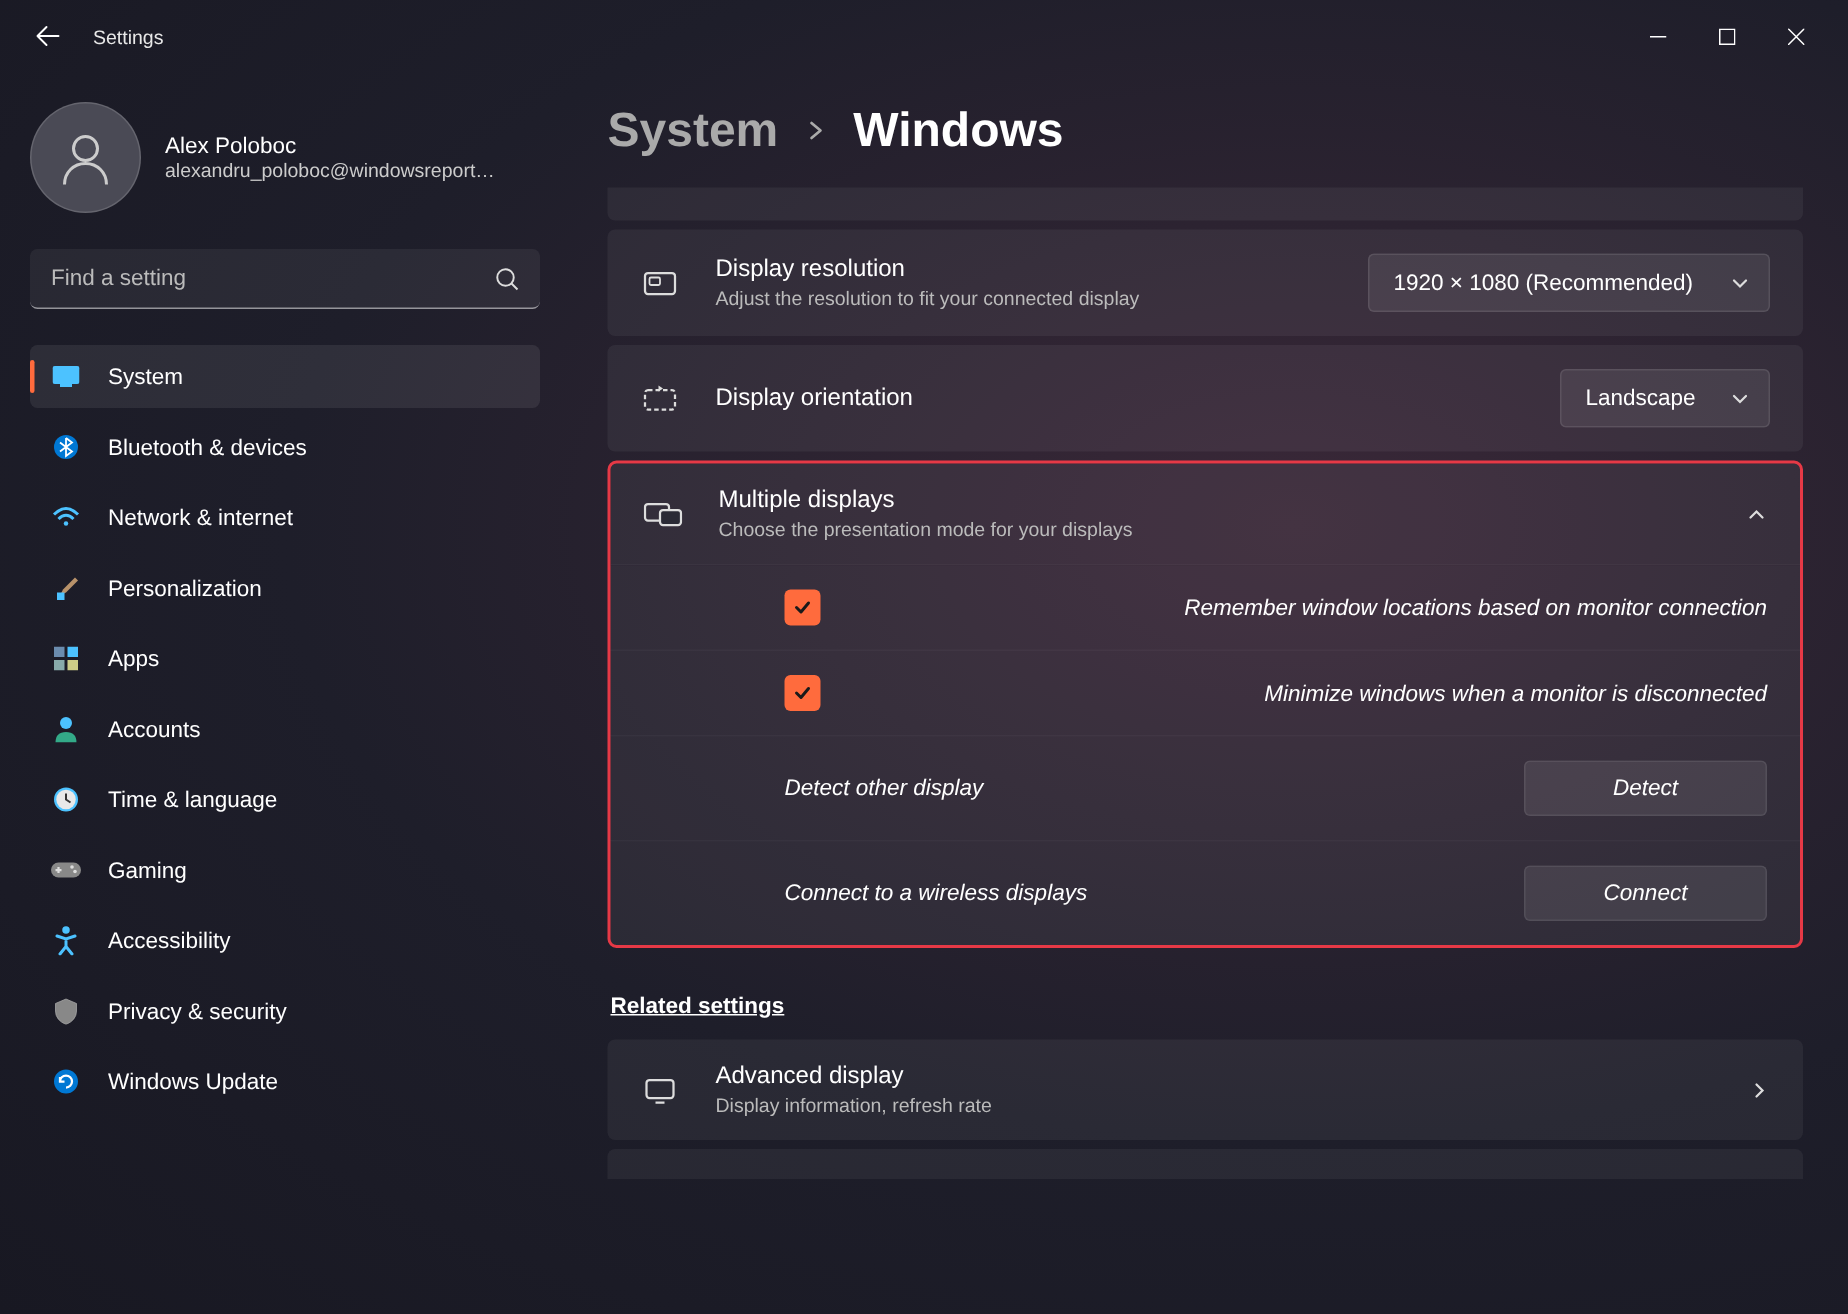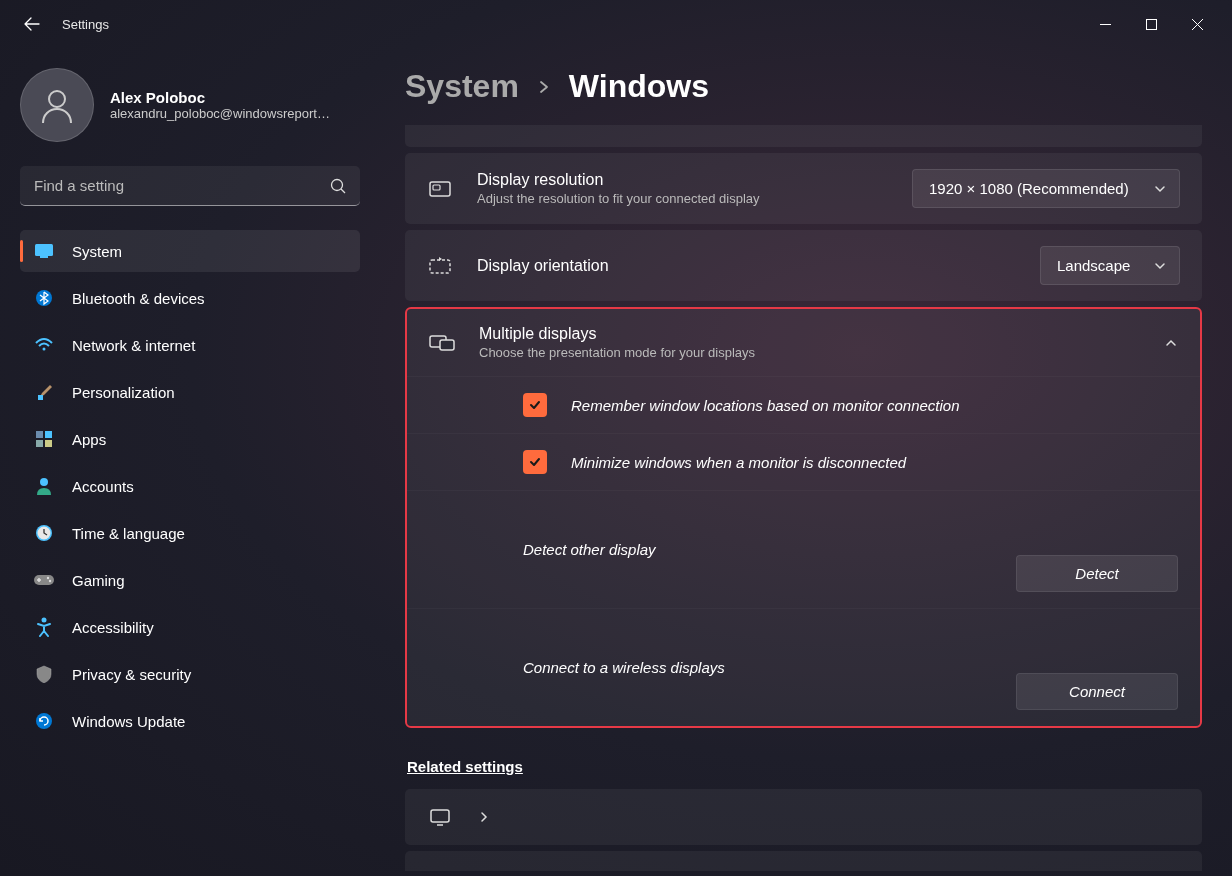--- a/index.html
+++ b/index.html
@@ -9,21 +9,21 @@
 .back-btn { width: 40px; height: 40px; display: flex; align-items: center; justify-content: center; border-radius: 4px; cursor: pointer; }
 .app-title { font-size: 13px; margin-left: 10px; color: #e8e8e8; }
 .window-controls { margin-left: auto; display: flex; }
 .win-ctrl { width: 46px; height: 32px; display: flex; align-items: center; justify-content: center; cursor: pointer; }
 
 .container { display: flex; height: calc(100% - 48px); }
 
 .sidebar { width: 380px; padding: 0 20px 0 20px; }
 .user-block { display: flex; align-items: center; gap: 16px; padding: 20px 0 24px 0; }
 .avatar { width: 74px; height: 74px; border-radius: 50%; background: #4a4a55; display: flex; align-items: center; justify-content: center; border: 1px solid rgba(255,255,255,0.15); }
-.user-name { font-size: 15px; font-weight: 700; color: #fff; }
+.user-name { font-size: 15px; font-weight: 400; color: #fff; }
 .user-email { font-size: 13px; color: #ccc; max-width: 260px; overflow: hidden; text-overflow: ellipsis; white-space: nowrap; }
 
 .search-box { position: relative; margin-bottom: 24px; }
 .search-input { width: 100%; height: 40px; background: rgba(255,255,255,0.06); border: none; border-bottom: 1px solid rgba(255,255,255,0.5); border-radius: 5px; padding: 0 44px 0 14px; color: #fff; font-size: 15px; }
 .search-input::placeholder { color: #bbb; }
 .search-icon { position: absolute; right: 14px; top: 50%; transform: translateY(-50%); }
 
 .nav-list { list-style: none; }
 .nav-item { display: flex; align-items: center; gap: 18px; height: 42px; padding: 0 14px; border-radius: 5px; cursor: pointer; margin-bottom: 5px; position: relative; font-size: 15px; }
 .nav-item.active { background: rgba(255,255,255,0.08); }
@@ -41,27 +41,27 @@
 .card-row { display: flex; align-items: center; padding: 16px 22px; gap: 24px; }
 .card-icon { width: 26px; display: flex; align-items: center; justify-content: center; }
 .card-text { flex: 1; }
 .card-title { font-size: 16px; color: #fff; }
 .card-sub { font-size: 13px; color: #bbb; margin-top: 2px; }
 .dropdown { background: rgba(255,255,255,0.08); border: 1px solid rgba(255,255,255,0.1); border-radius: 4px; padding: 10px 36px 10px 16px; font-size: 15px; color: #fff; position: relative; cursor: pointer; min-width: 140px; }
 .dropdown.wide { min-width: 268px; }
 .dropdown .chev { position: absolute; right: 12px; top: 50%; transform: translateY(-50%); }
 
 .card.highlighted { border: 2px solid #e63946; border-radius: 6px; background: transparent; padding: 0; }
-.card.highlighted .card-row { background: rgba(255,255,255,0.055); border-bottom: 1px solid rgba(255,255,255,0.03); }
+.card.highlighted .card-row { background: rgba(255,255,255,0.055); border-bottom: 1px solid rgba(255,255,255,0.03); justify-content: space-between; }
 .card.highlighted .card-row:first-child { border-radius: 4px 4px 0 0; }
 .card.highlighted .card-row:last-child { border-radius: 0 0 4px 4px; border-bottom: none; }
 .sub-row { padding-left: 116px; font-style: italic; }
 .chk { width: 24px; height: 24px; background: #ff6b3d; border-radius: 4px; display: flex; align-items: center; justify-content: center; flex-shrink: 0; }
 .chk-label { font-size: 15px; }
-.action-btn { background: rgba(255,255,255,0.09); border: 1px solid rgba(255,255,255,0.08); color: #fff; padding: 9px 0; width: 162px; text-align: center; border-radius: 4px; font-size: 15px; cursor: pointer; margin-top: 48px; }
+.action-btn { background: rgba(255,255,255,0.09); border: 1px solid rgba(255,255,255,0.08); color: #fff; padding: 9px 0; width: 162px; text-align: center; border-radius: 4px; font-size: 15px; cursor: pointer; }
 
 .section-label { font-size: 15px; font-weight: 600; margin: 30px 0 14px 2px; text-decoration: underline; }
 
 .chev-icon { width: 14px; height: 14px; }
 svg { display: block; }
 </style>
 </head>
 <body>
 
 <div class="titlebar">
@@ -335,20 +335,24 @@
     <div class="section-label">Related settings</div>
 
     <div class="card">
       <div class="card-row">
         <div class="card-icon">
           <svg width="24" height="24" viewBox="0 0 24 24">
               <rect x="3" y="5" width="18" height="12" rx="2" stroke="#ddd" fill="none" stroke-width="1.5"></rect>
               <path d="M9 20 H15" stroke="#ddd" stroke-width="1.5"></path>
             </svg>
         </div>
+        <div class="card-text">
+          <div class="card-title">Advanced display</div>
+          <div class="card-sub">Display information, refresh rate</div>
+        </div>
         <span>
             <svg class="chev-icon" viewBox="0 0 14 14">
               <path d="M5 3 L9 7 L5 11" stroke="#ddd" stroke-width="1.5" fill="none" stroke-linecap="round"></path>
             </svg>
           </span>
       </div>
     </div>
 
     <div class="card" style="height:20px;border-radius:5px 5px 0 0"></div>
 

